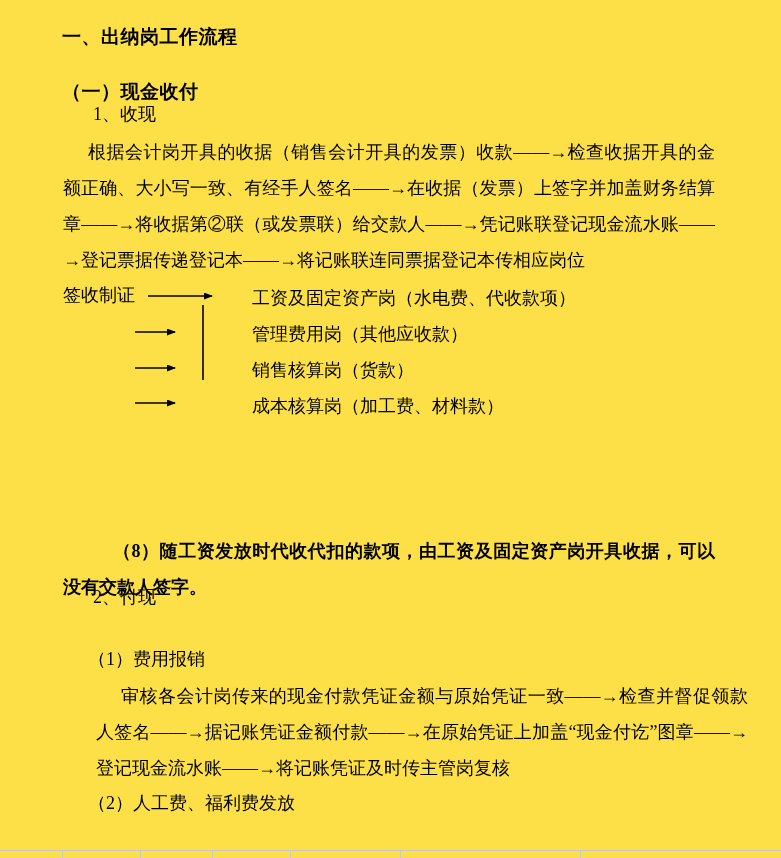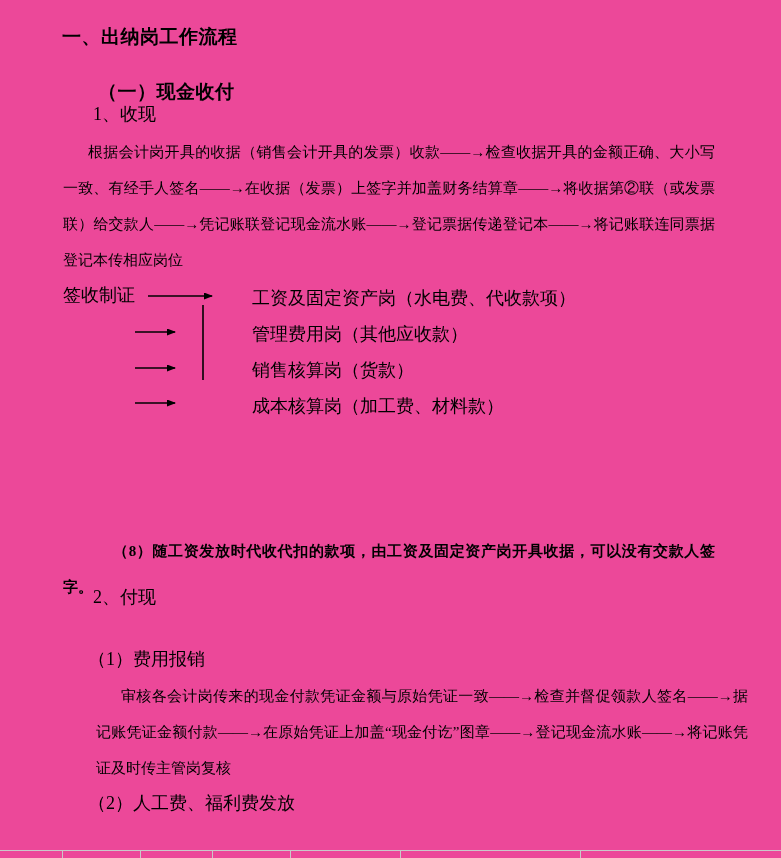--- a/index.html
+++ b/index.html
@@ -16,21 +16,21 @@
     font-family: "Liberation Serif", "DejaVu Serif", serif;
     color: #000000;
   }
 
   .page {
     position: absolute;
     left: 0;
     top: 0;
     width: 781px;
     height: 858px;
-    background: #ec4899;
+    background: #fde047;
   }
 
   
   .h1 {
     position: absolute;
     left: 62px;
     font-size: 19px;
     font-weight: bold;
     letter-spacing: 0.5px;
     white-space: nowrap;
@@ -48,21 +48,21 @@
   .lbl {
     position: absolute;
     font-size: 18px;
     white-space: nowrap;
     line-height: 1;
   }
   .para {
     position: absolute;
     left: 63px;
     width: 652px;
-    font-size: 15px;
+    font-size: 18px;
     line-height: 36px;
     text-align: justify;
     text-justify: inter-ideograph;
     text-indent: 25px;
   }
   .para.bold {
     font-weight: bold;
     text-indent: 25px;
   }
   .para.bold2 {
@@ -118,21 +118,21 @@
     border-left: 1px solid #c9c9c9;
   }
 </style>
 </head>
 <body>
 
 <div class="page">
 
   <h1 class="h1" style="top:14px;">一、出纳岗工作流程</h1>
 
-  <h2 class="h2" style="top:66px;margin-left:36px;">（一）现金收付</h2>
+  <h2 class="h2" style="top:66px;">（一）现金收付</h2>
 
   <div class="lbl" style="left:93px; top:105px;">1、收现</div>
 
   <div class="para" style="top:134px;">根据会计岗开具的收据（销售会计开具的发票）收款——→检查收据开具的金额正确、大小写一致、有经手人签名——→在收据（发票）上签字并加盖财务结算章——→将收据第②联（或发票联）给交款人——→凭记账联登记现金流水账——→登记票据传递登记本——→将记账联连同票据登记本传相应岗位</div>
 
   <div class="diagram">
 
     <div class="node-left">签收制证</div>
 
     <svg width="781" height="140">

